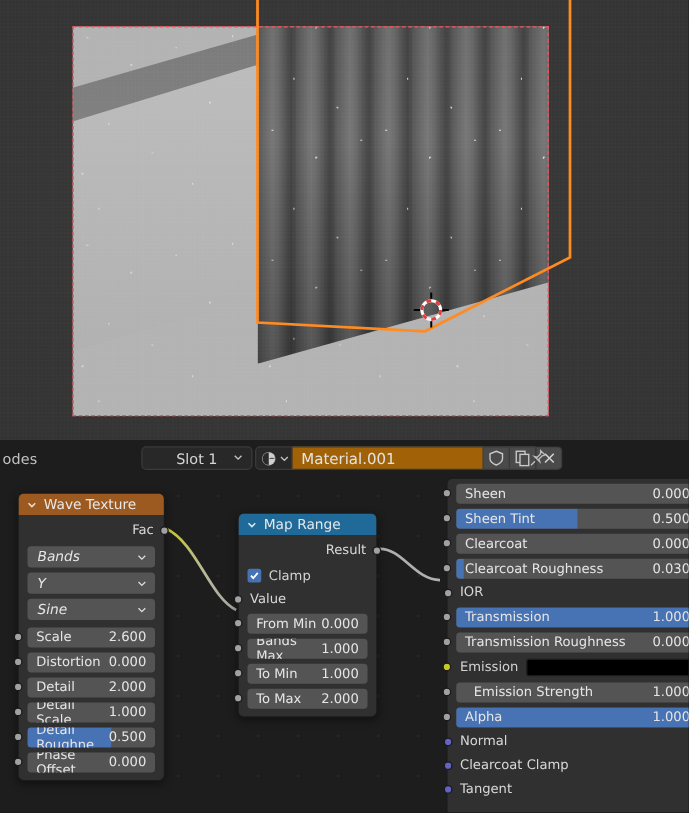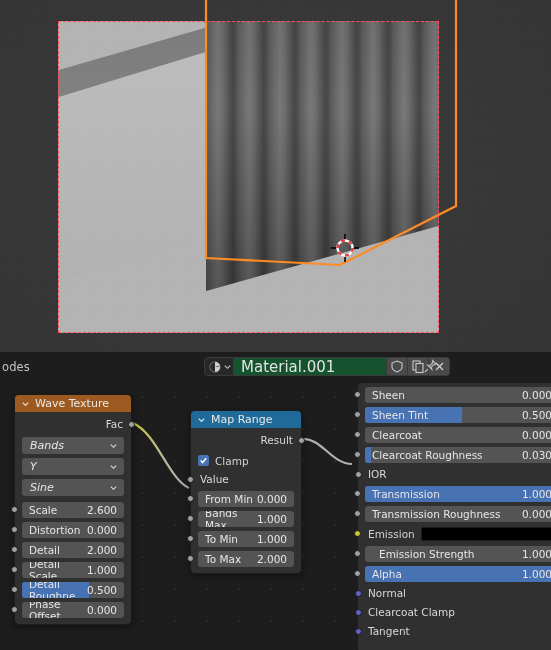--- a/index.html
+++ b/index.html
@@ -81,23 +81,23 @@
 
   .hdr-combo { height:19px; background:#282828; border:1px solid #3a3a3a; border-radius:4px;
     display:flex; align-items:center; justify-content:center; position:relative;
     color:#d6d6d6; font-size:11.5px; }
   #slot-combo { position:absolute; left:113px; top:5px; width:89px; }
   #slot-combo .chev { position:absolute; right:6px; top:3px; }
 
   #mat-block { position:absolute; left:204px; top:5px; height:19px; display:flex; align-items:center; }
   #mat-browse { width:30px; height:19px; background:#282828; border:1px solid #3a3a3a;
     border-radius:4px 0 0 4px; display:flex; align-items:center; gap:2px; padding-left:4px; }
-  #mat-name { width:153px; height:19px; background:#14532d; border:1px solid #3a3a3a;
+  #mat-name { width:153px; height:19px; background:#a16207; border:1px solid #3a3a3a;
     border-left:none; display:flex; align-items:center; padding-left:7px;
-    color:#e2e2e2; font-size:15px; }
+    color:#e2e2e2; font-size:12px; }
   .icon-btn { width:21px; height:19px; background:#4a4a4a; border:1px solid #3a3a3a; border-left:none;
     display:flex; align-items:center; justify-content:center; }
   #btn-x { border-radius:0 4px 4px 0; }
   #pin-btn { position:absolute; left:420px; top:5px; width:20px; height:19px;
     display:flex; align-items:center; justify-content:center; }
 
   
   #node-editor { position:absolute; left:0; top:382px; width:551px; height:268px;
     background:#1d1d1d;
     background-image: radial-gradient(circle 1px at 1px 1px, #292929 99%, transparent 100%);
@@ -196,20 +196,26 @@
       <line x1="14" y1="0" x2="14" y2="5" stroke="#000" stroke-width="1.6"></line>
       <line x1="14" y1="23" x2="14" y2="28" stroke="#000" stroke-width="1.6"></line>
       <line x1="0" y1="14" x2="5" y2="14" stroke="#000" stroke-width="1.6"></line>
       <line x1="23" y1="14" x2="28" y2="14" stroke="#000" stroke-width="1.6"></line>
     </svg>
   </div>
 
   <div id="editor-header">
     <div id="editor-header-label">odes</div>
 
+    <div id="slot-combo" class="hdr-combo">
+      <span>Slot 1</span>
+      <svg class="chev" viewBox="0 0 10 10">
+        <path d="M2 4 L5 7 L8 4" fill="none" stroke="#c9c9c9" stroke-width="1.2"></path>
+      </svg>
+    </div>
 
     <div id="mat-block">
       <div id="mat-browse">
         <svg width="12" height="12" viewBox="0 0 12 12">
           <circle cx="6" cy="6" r="5" fill="#cfcfcf" stroke="#8a8a8a" stroke-width="1"></circle>
           <path d="M6 1 A5 5 0 0 1 6 11 A5 5 0 0 1 6 1 Z" fill="#cfcfcf"></path>
           <path d="M6 1 A5 5 0 0 0 6 11 L6 6 Z" fill="#2a2a2a"></path>
           <path d="M6 6 A5 5 0 0 1 11 6 L6 6 Z" fill="#2a2a2a"></path>
         </svg>
         <svg class="chev" viewBox="0 0 10 10">

